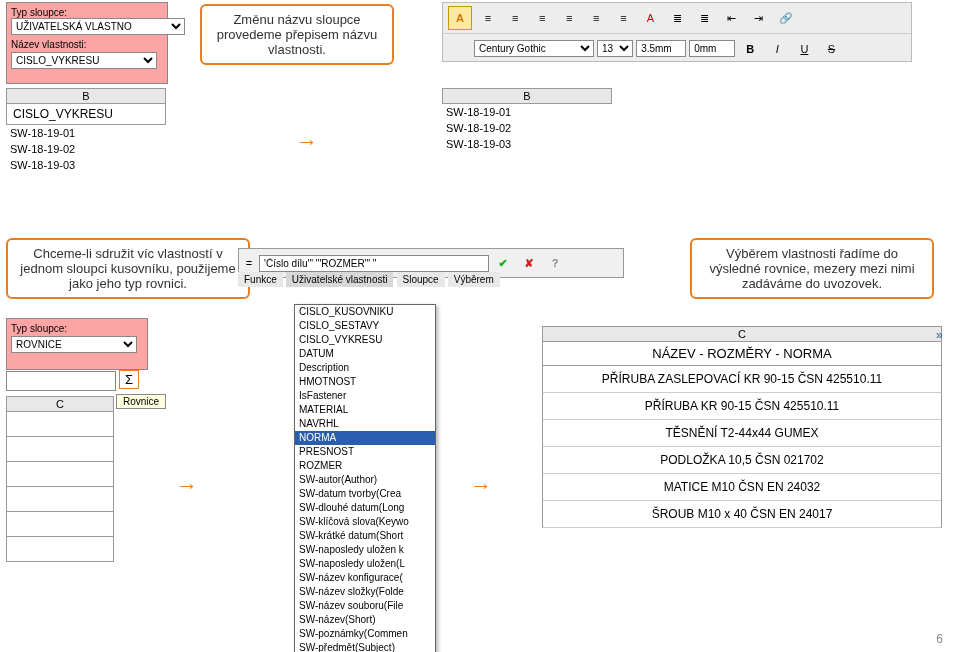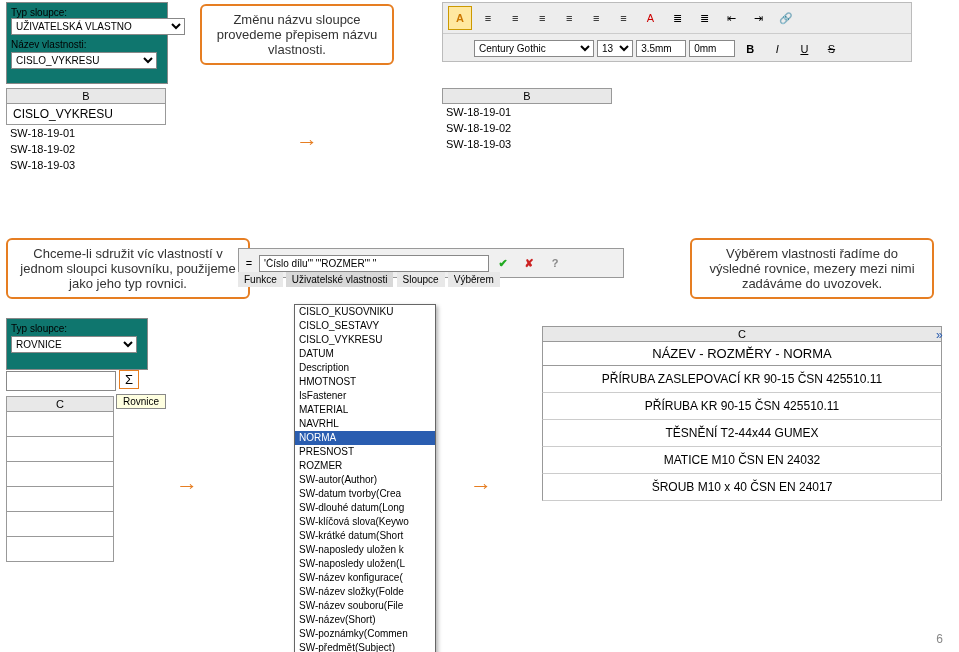--- a/index.html
+++ b/index.html
@@ -8,21 +8,21 @@
     font-family: Arial, sans-serif;
     font-size: 11px;
     background: #fff;
     width: 959px;
     height: 652px;
     position: relative;
     overflow: hidden;
   }
   .panel {
     position: absolute;
-    background: #0f766e;
+    background: #fca5a5;
     border: 1px solid #888;
   }
   .lbl { font-size: 10px; }
   select {
     font-size: 10px;
     font-family: Arial;
     border: 1px solid #888;
     background: #fff;
     height: 17px;
   }
@@ -300,18 +300,19 @@
   </div>
 
 <div class="arrow" style="left:470px; top:470px;">→</div>
 
 <div class="result-table" style="left:542px; top:326px; width:400px;">
   <div class="hdrcell">C</div>
   <div class="titlecell">NÁZEV - ROZMĚRY - NORMA</div>
   <div class="row">PŘÍRUBA ZASLEPOVACÍ KR 90-15 ČSN 425510.11</div>
   <div class="row">PŘÍRUBA KR 90-15 ČSN 425510.11</div>
   <div class="row">TĚSNĚNÍ T2-44x44 GUMEX</div>
+  <div class="row">PODLOŽKA 10,5 ČSN 021702</div>
   <div class="row">MATICE M10 ČSN EN 24032</div>
   <div class="row">ŠROUB M10 x 40 ČSN EN 24017</div>
 </div>
 <div style="position:absolute; left:936px; top:328px; color:#2a5db0; font-size:12px;">»</div>
 
 <div class="pagenum">6</div>
 
 </body></html>

